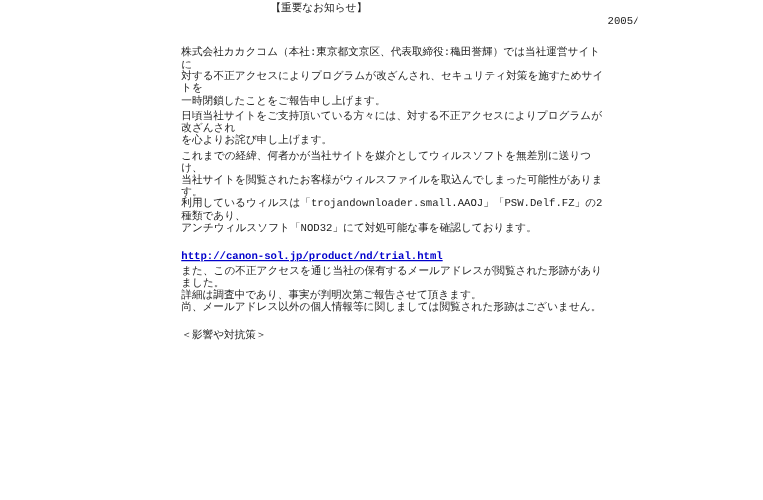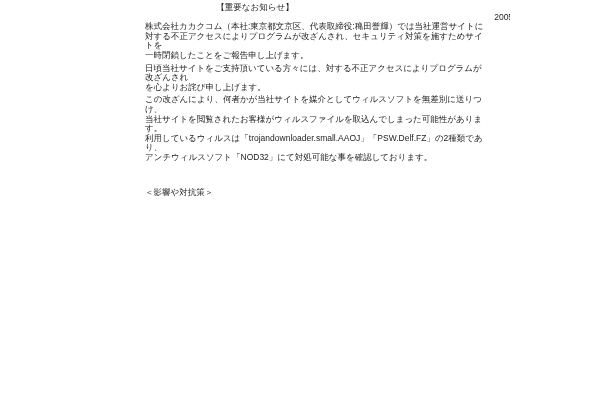--- a/index.html
+++ b/index.html
@@ -3,28 +3,28 @@
 <meta charset="utf-8">
 <style>
   * { margin:0; padding:0; box-sizing:border-box; }
   html,body { background:#ffffff; }
   .page {
     position:relative;
     width:510px; height:400px;
     background:#ffffff;
     overflow:hidden;
     color:#1c1c1c;
-    font-family:Liberation Sans, sans-serif;
+    font-family:Liberation Mono, monospace;
     font-size:8.5px;
     line-height:9.6px;
   }
   .titles { text-align:center; padding-top:3px; }
   .titles div { white-space:nowrap; }
   .date-row { width:532px; text-align:right; }
-  .content { margin-left:145px; margin-top:0; width:340px; }
+  .content { margin-left:145px; margin-top:16px; width:340px; }
   .block { white-space:pre-line; margin:0 0 3px 0; }
   .tight { margin:0; white-space:pre-line; }
   .bold { font-weight:bold; }
   .link {
     color:#0000cc;
     font-weight:bold;
     text-decoration:underline;
     display:inline-block;
   }
 </style>
@@ -41,28 +41,32 @@
 
   <div class="content">
 
     <p class="block">株式会社カカクコム（本社:東京都文京区、代表取締役:穐田誉輝）では当社運営サイトに
 対する不正アクセスによりプログラムが改ざんされ、セキュリティ対策を施すためサイトを
 一時閉鎖したことをご報告申し上げます。</p>
 
     <p class="block">日頃当社サイトをご支持頂いている方々には、対する不正アクセスによりプログラムが改ざんされ
 を心よりお詫び申し上げます。</p>
 
-    <p class="block">この改ざんにより、何者かが当社サイトを媒介としてウィルスソフトを無差別に送りつけ、
+    <p class="block">これまでの経緯、何者かが当社サイトを媒介としてウィルスソフトを無差別に送りつけ、
 当社サイトを閲覧されたお客様がウィルスファイルを取込んでしまった可能性があります。
 利用しているウィルスは「trojandownloader.small.AAOJ」「PSW.Delf.FZ」の2種類であり、
 アンチウィルスソフト「NOD32」にて対処可能な事を確認しております。</p>
 
     <div class="block">
+      <a class="link" href="#">http://canon-sol.jp/product/nd/trial.html</a>
     </div>
 
 
+    <p class="block">また、この不正アクセスを通じ当社の保有するメールアドレスが閲覧された形跡がありました。
+詳細は調査中であり、事実が判明次第ご報告させて頂きます。
+尚、メールアドレス以外の個人情報等に関しましては閲覧された形跡はございません。</p>
 
     <div class="block">
       <div class="tight">＜影響や対抗策＞</div>
     </div>
 
   </div>
 </div>
 
 </body></html>

